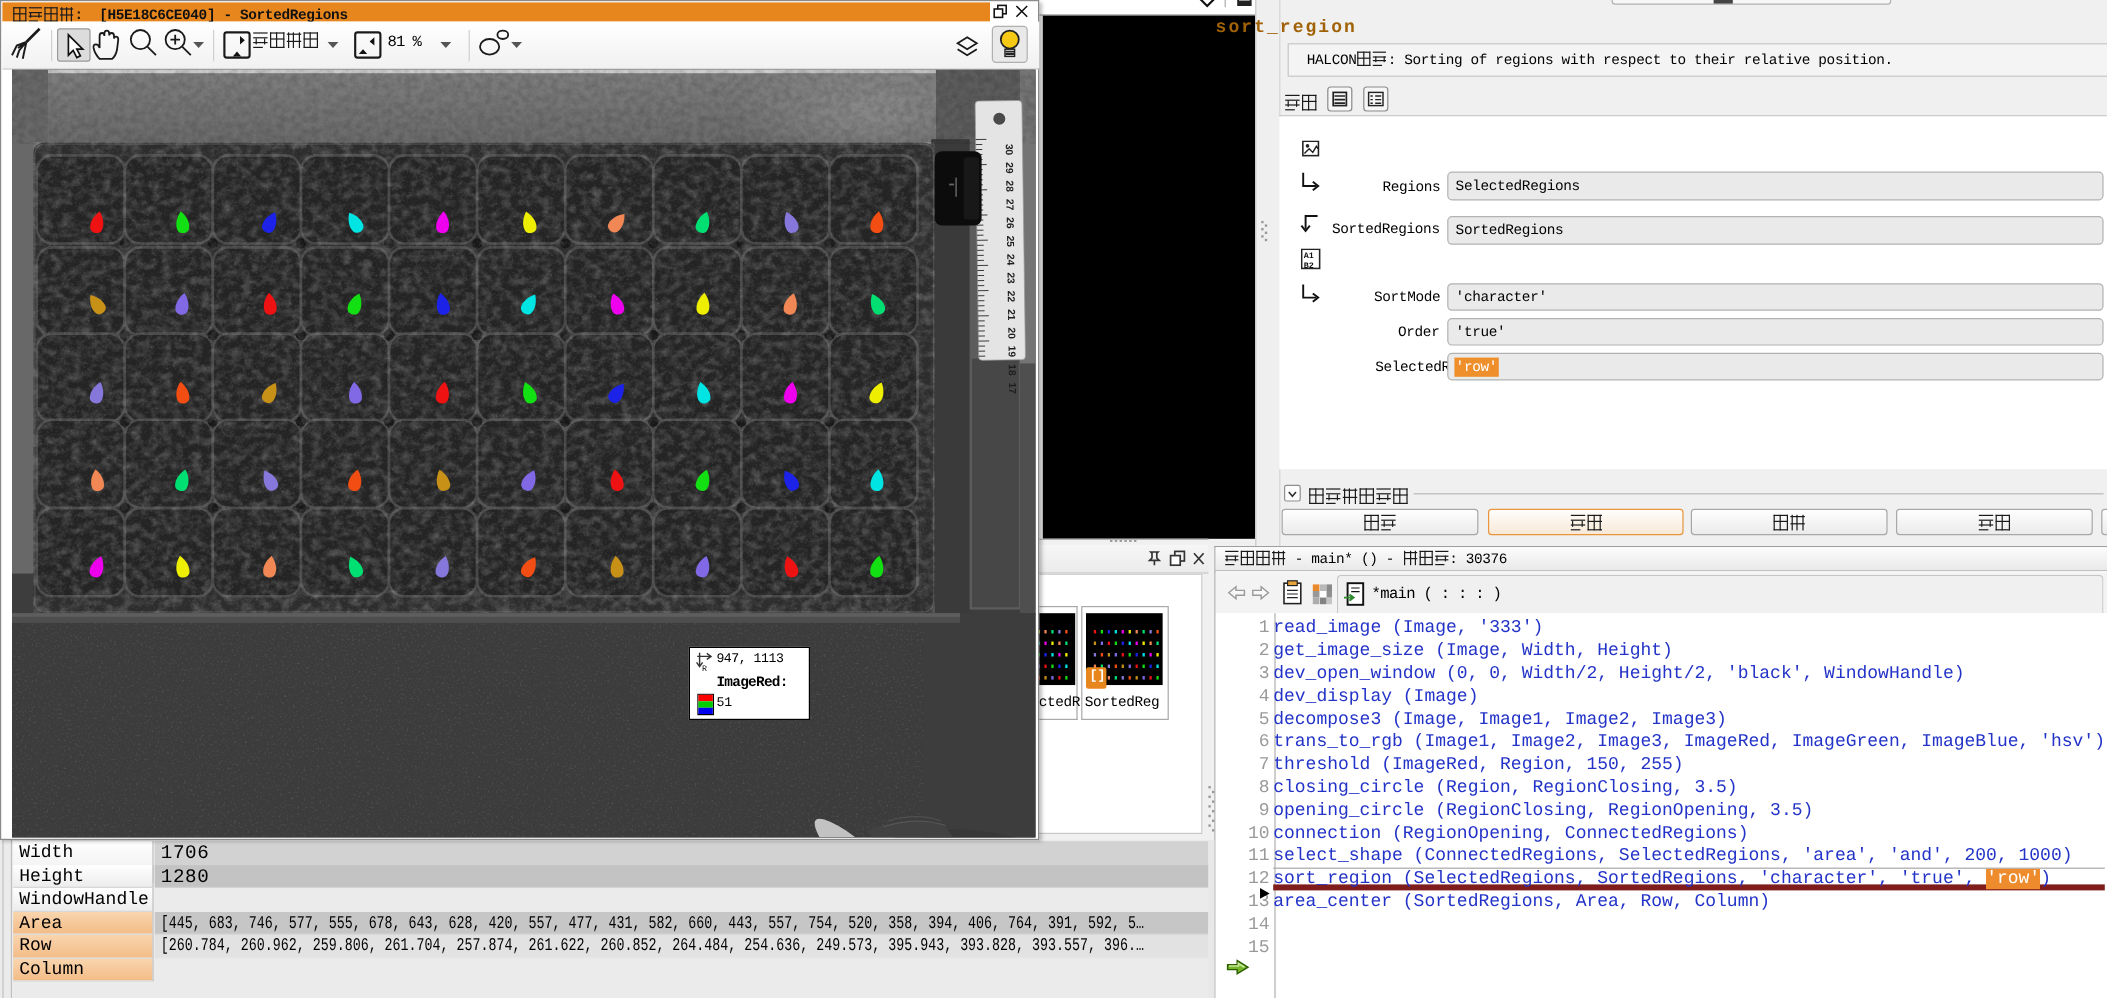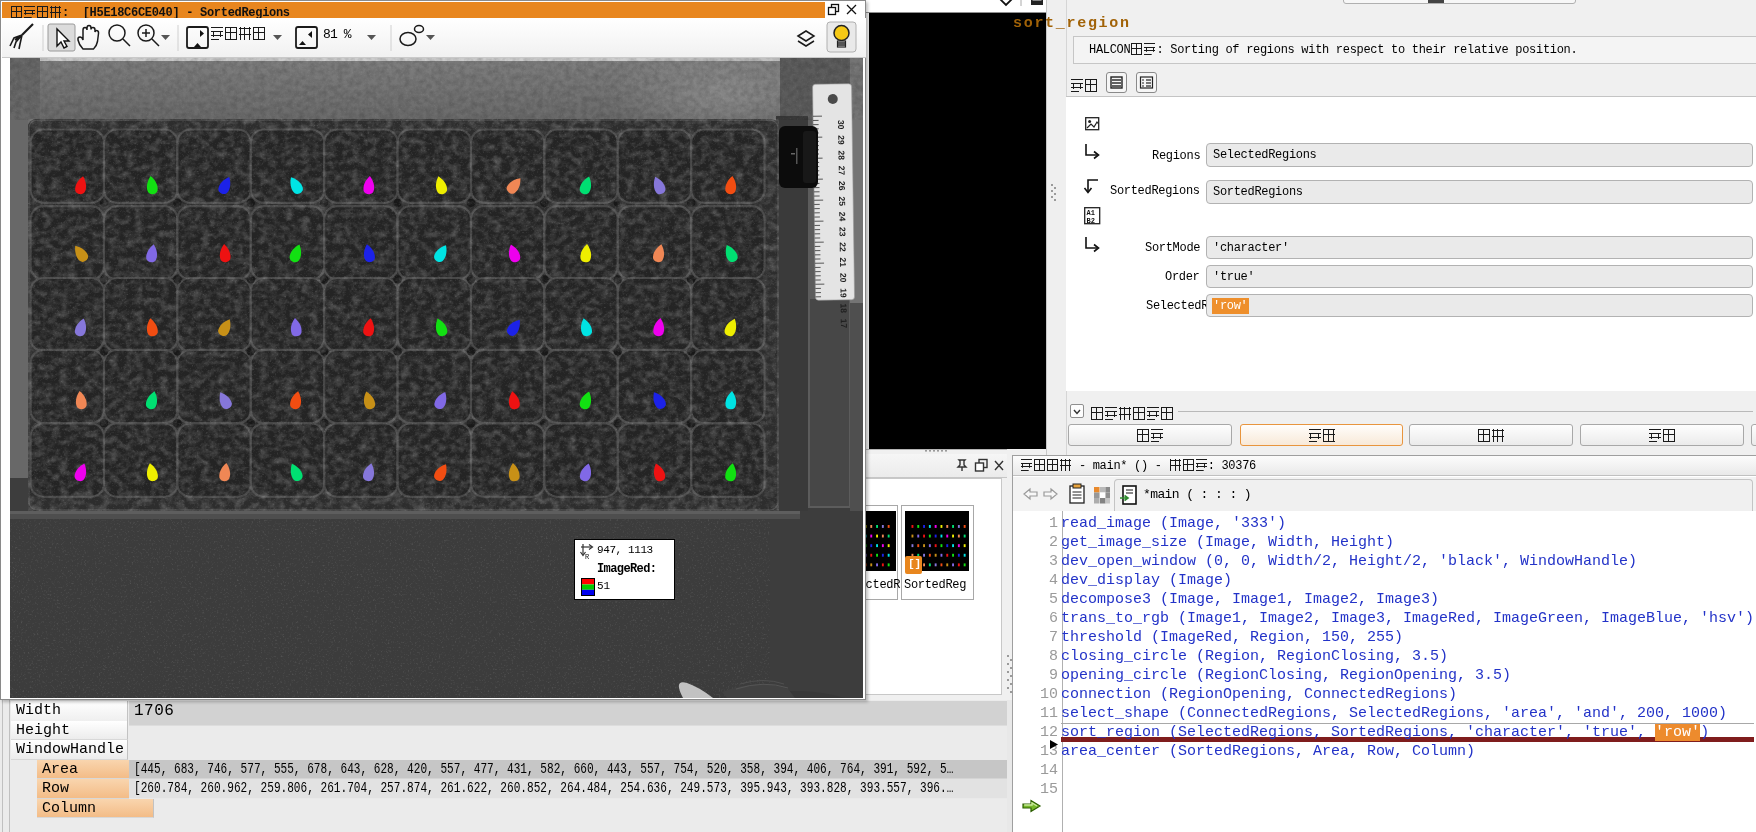--- a/index.html
+++ b/index.html
@@ -36,21 +36,21 @@
   text-align:center; padding-top:3px; }
 .btnO { border:1px solid #e8953e; background:linear-gradient(#fffdfb,#f8e9d8); }
 .lnum { position:absolute; left:1013px; width:45px; text-align:right; font:15px "Liberation Mono"; color:#9a9a9a; height:19px; }
 .cline { position:absolute; left:1061px; width:693px; font:15px "Liberation Mono"; color:#2333c8; white-space:pre; height:19px; }
 .cline.sel { border-top:1px solid #a8a8a8; border-bottom:5px solid #7f1d1d; margin-top:-1px; }
 .rowchip { background:#ed8b2d; color:#fff; }
 .trow { position:absolute; left:11px; width:996px; }
 .tname { position:absolute; left:0; top:0; width:117px; height:100%; border-right:1px solid #c2c2c2;
   border-bottom:1px solid #d8d8d8; font:15px "Liberation Mono"; padding:1px 0 0 5px; }
 .nrm { background:linear-gradient(#ffffff,#ececec); }
-.nsel { background:linear-gradient(#f9d5ae,#f3bc87);margin-left:26px; }
+.nsel { background:linear-gradient(#f9d5ae,#f3bc87); }
 .tval { position:absolute; left:118px; top:0; width:878px; height:100%; font-family:"Liberation Mono";
   padding:1px 0 0 5px; white-space:pre; overflow:hidden; border-bottom:1px solid rgba(255,255,255,0.25); }
 </style>
 </head>
 <body>
 
 <div class="abs" style="left:866px;top:0;width:200px;height:13px;background:#fff;border-bottom:1px solid #8f8f8f"></div>
 <svg class="abs" style="left:866px;top:0" width="200" height="13">
   <path d="M129,-6 L140,5 L151,-6" fill="none" stroke="#111" stroke-width="1.8"></path>
   <path d="M131,-6 L140,2 L149,-6" fill="none" stroke="#fff" stroke-width="1"></path>
@@ -373,26 +373,27 @@
       <rect x="1" y="24" width="2" height="2"></rect>
       <rect x="4" y="28" width="2" height="2"></rect>
       <rect x="1" y="32" width="2" height="2"></rect>
       <rect x="4" y="36" width="2" height="2"></rect>
     </g>
 </svg>
 
 <div class="abs" style="left:0;top:700px;width:1007px;height:132px;background:#ebebeb"></div>
 <div class="abs" style="left:2px;top:700px;width:1px;height:132px;background:#c0c0c0"></div>
 <div class="abs" style="left:9px;top:700px;width:1px;height:132px;background:#c0c0c0"></div>
-<div class="trow" style="top:701.00px;height:25px">
+<div class="trow" style="top:701.00px;height:35px">
     <div class="tname nrm">Width</div>
     <div class="tval" style="background:#d2d2d2;font-size:16px"><span style="letter-spacing:0.5px">1706</span></div>
   </div>
 <div class="trow" style="top:720.55px;height:19.55px">
     <div class="tname nrm">Height</div>
+    <div class="tval" style="background:#c3c3c3;font-size:16px"><span style="letter-spacing:0.5px">1280</span></div>
   </div>
 <div class="trow" style="top:740.10px;height:19.55px">
     <div class="tname nrm">WindowHandle</div>
   </div>
 <div class="trow" style="top:759.65px;height:19.55px">
     <div class="tname nsel">Area</div>
     <div class="tval" style="background:#c6c6c6;font-size:15px"><span style="display:inline-block;transform:scaleX(.74);transform-origin:0 50%;white-space:pre">[445, 683, 746, 577, 555, 678, 643, 628, 420, 557, 477, 431, 582, 660, 443, 557, 754, 520, 358, 394, 406, 764, 391, 592, 5…</span></div>
   </div>
 <div class="trow" style="top:779.20px;height:19.55px">
     <div class="tname nsel">Row</div>

